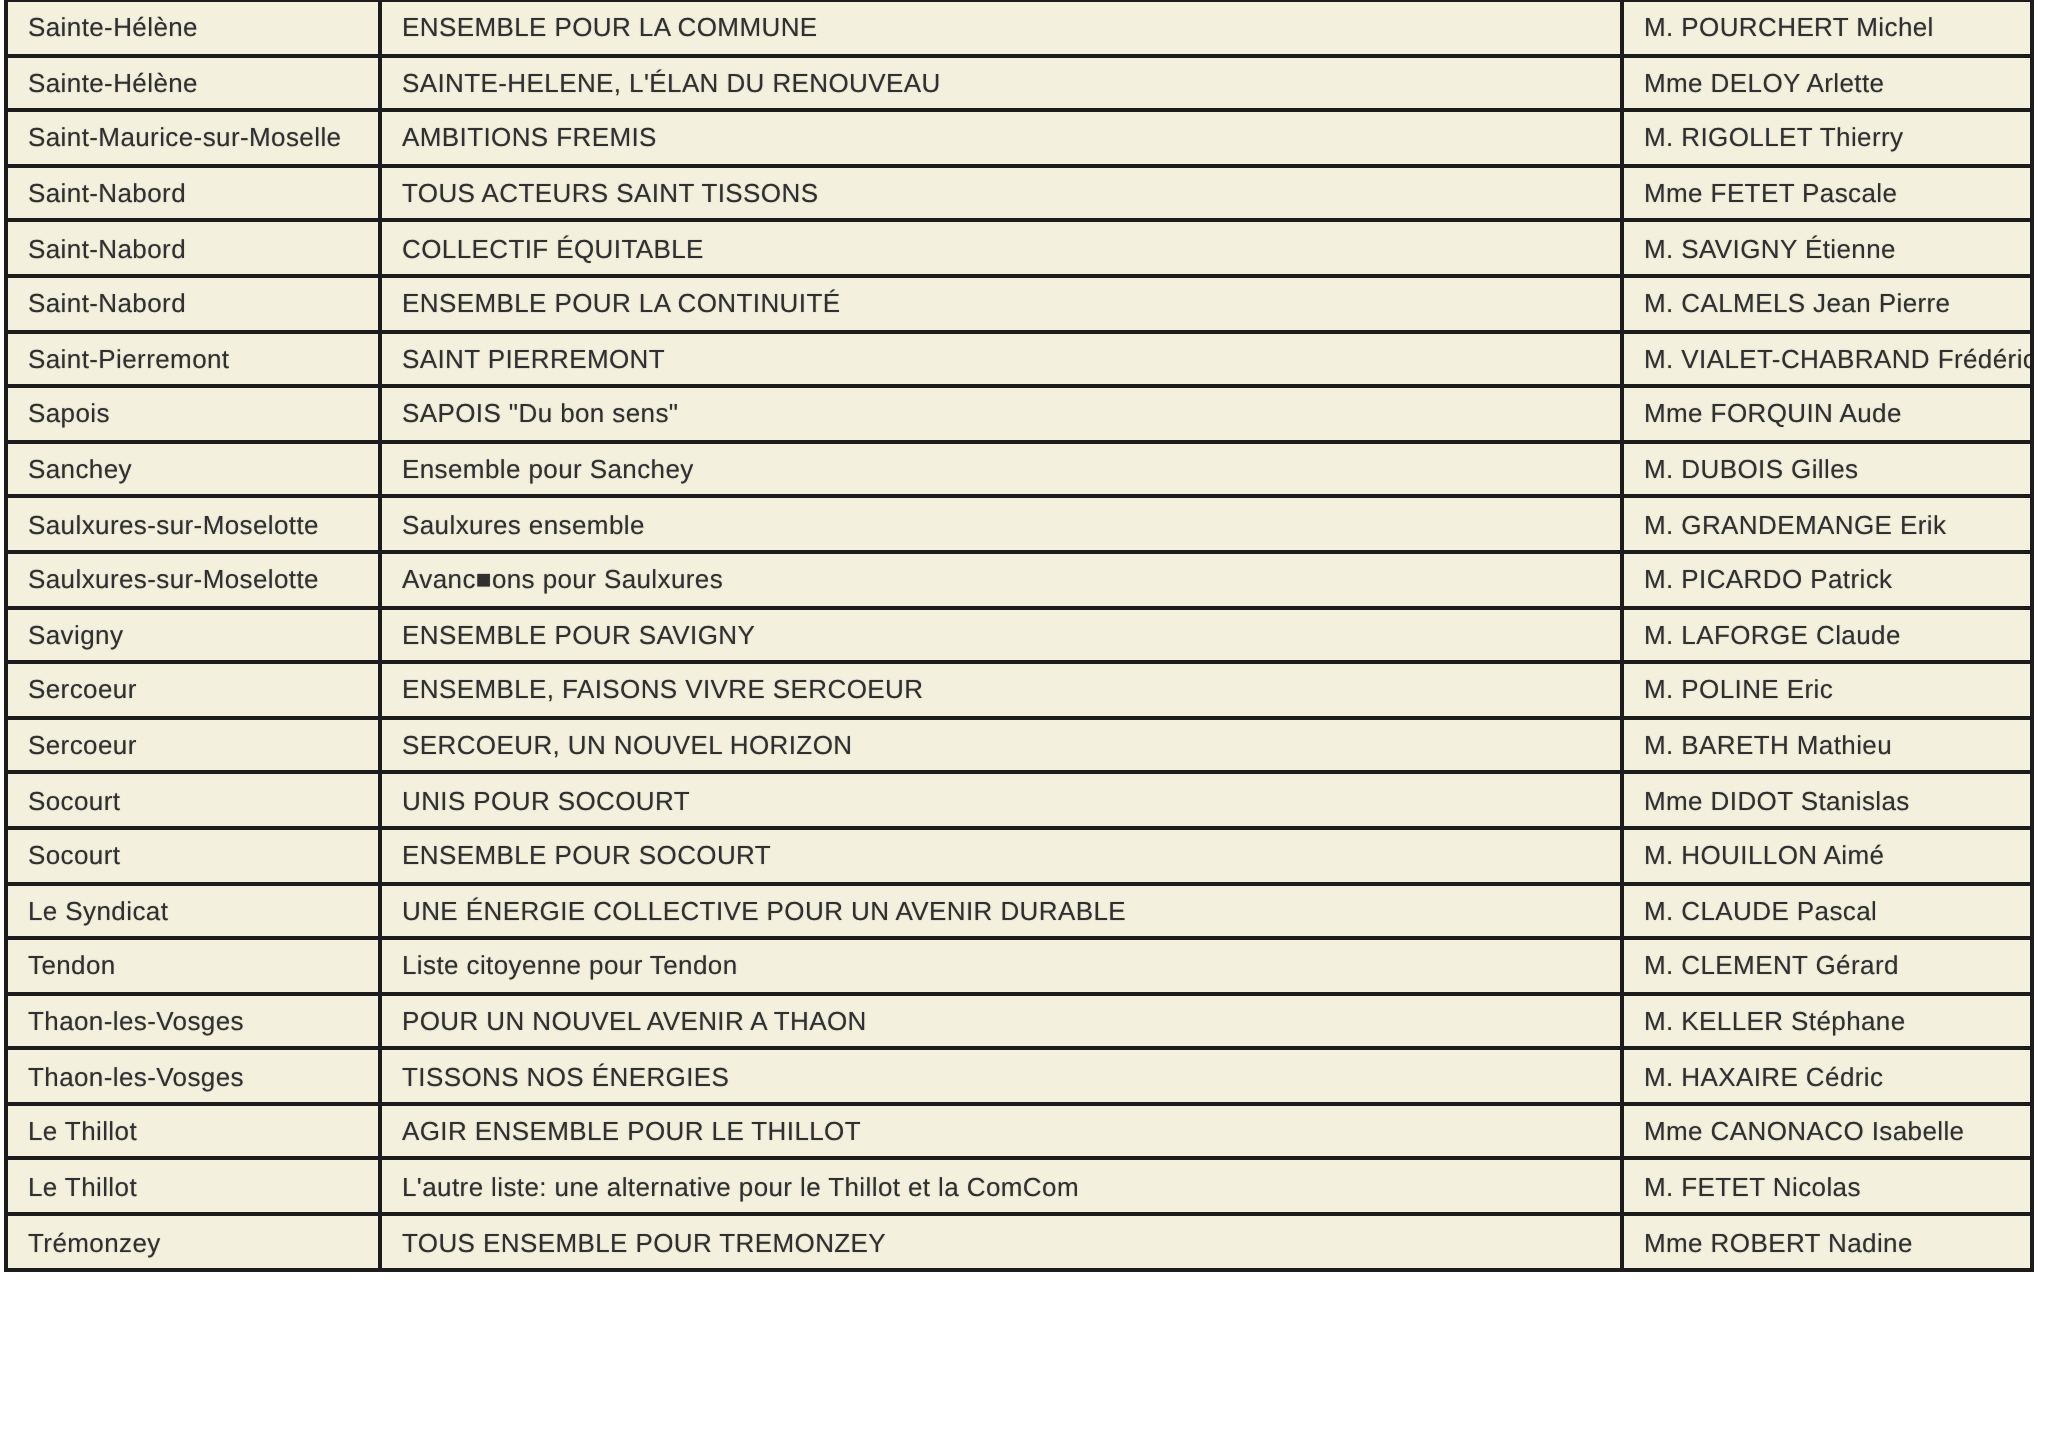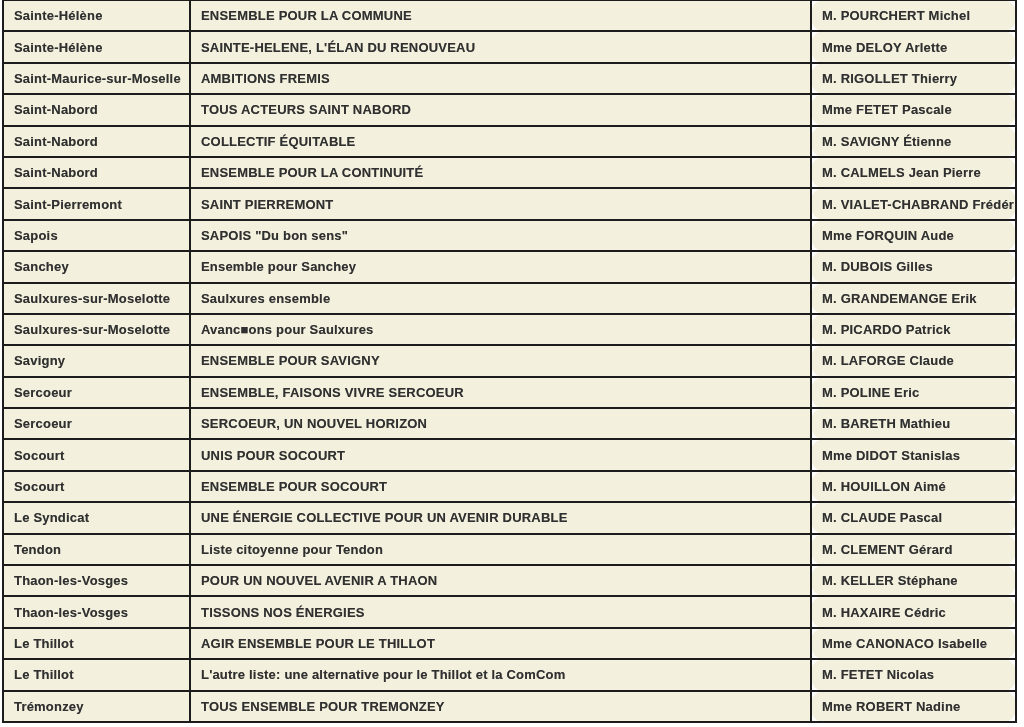--- a/index.html
+++ b/index.html
@@ -20,40 +20,39 @@
     height: 727px;
     background: var(--page-bg);
     overflow: hidden;
     font-family: "Liberation Sans", "DejaVu Sans", sans-serif;
   }
   table.candidates {
     position: absolute;
     left: 2px;
     top: -1px;
     width: 1013px;
-    height: 724px;
+    height: 637px;
     border-collapse: collapse;
     table-layout: fixed;
-    font-weight: bold;
   }
   table.candidates td {
     border: 2px solid var(--border-color);
     background: var(--table-bg);
     color: var(--text-color);
     font-size: 13px;
     letter-spacing: 0.2px;
     vertical-align: middle;
     padding: 0 6px 0 10px;
     white-space: nowrap;
     overflow: hidden;
     text-shadow: 0 0 0.6px rgba(40,40,40,0.45);
   }
   td.col-commune  { width: 187px; padding-left: 10px; }
   td.col-liste    { width: 621px; padding-left: 14px; }
-  td.col-candidat { width: 205px; padding-left: 11px; border-radius: 13px; }
+  td.col-candidat { width: 205px; padding-left: 11px; }
 </style>
 </head>
 <body>
 
 <div class="page">
   <table class="candidates">
     <tbody>
         <tr>
           <td class="col-commune">Sainte-Hélène</td>
           <td class="col-liste">ENSEMBLE POUR LA COMMUNE</td>
@@ -64,21 +63,21 @@
           <td class="col-liste">SAINTE-HELENE, L'ÉLAN DU RENOUVEAU</td>
           <td class="col-candidat">Mme DELOY Arlette</td>
         </tr>
         <tr>
           <td class="col-commune">Saint-Maurice-sur-Moselle</td>
           <td class="col-liste">AMBITIONS FREMIS</td>
           <td class="col-candidat">M. RIGOLLET Thierry</td>
         </tr>
         <tr>
           <td class="col-commune">Saint-Nabord</td>
-          <td class="col-liste">TOUS ACTEURS SAINT NABORD</td>
+          <td class="col-liste">TOUS ACTEURS SAINT TISSONS</td>
           <td class="col-candidat">Mme FETET Pascale</td>
         </tr>
         <tr>
           <td class="col-commune">Saint-Nabord</td>
           <td class="col-liste">COLLECTIF ÉQUITABLE</td>
           <td class="col-candidat">M. SAVIGNY Étienne</td>
         </tr>
         <tr>
           <td class="col-commune">Saint-Nabord</td>
           <td class="col-liste">ENSEMBLE POUR LA CONTINUITÉ</td>

